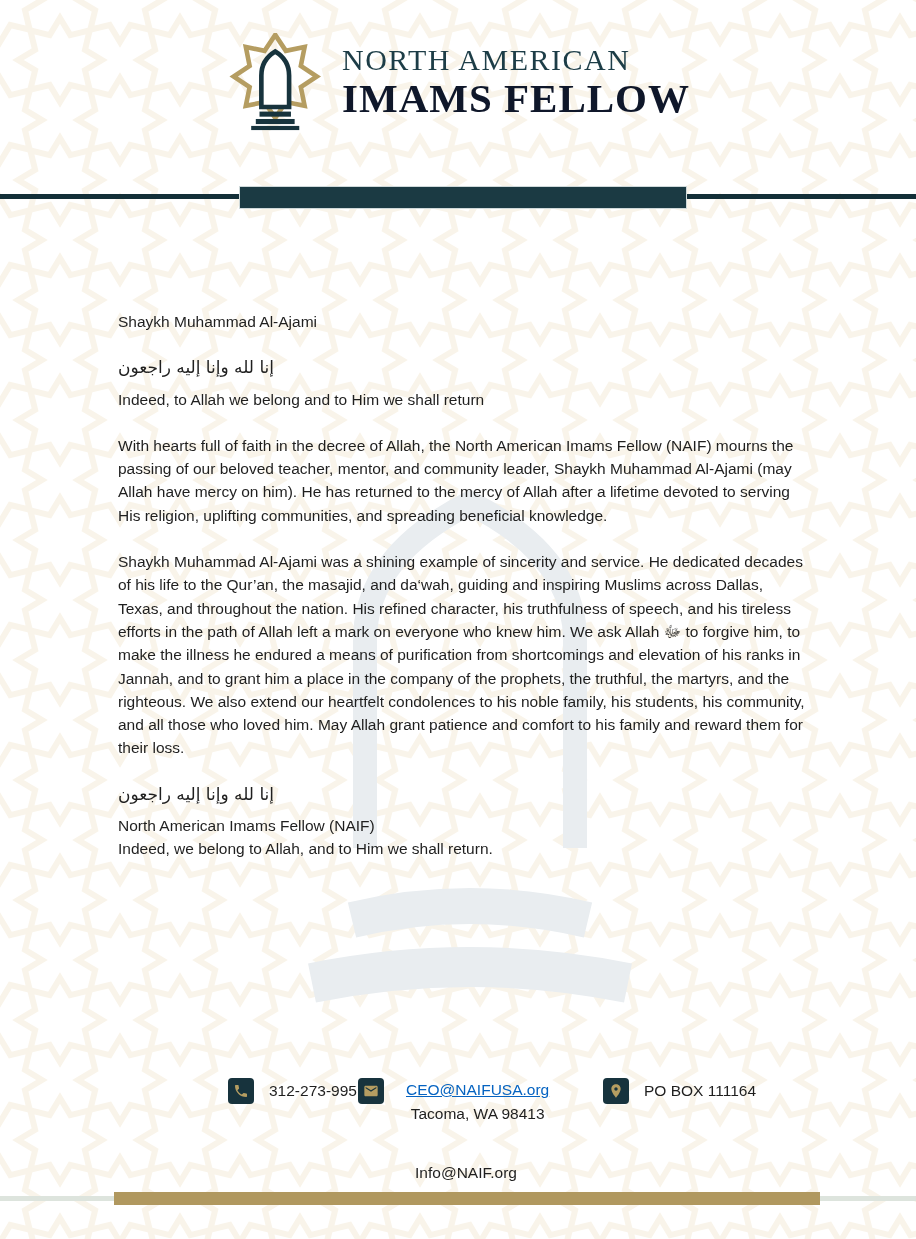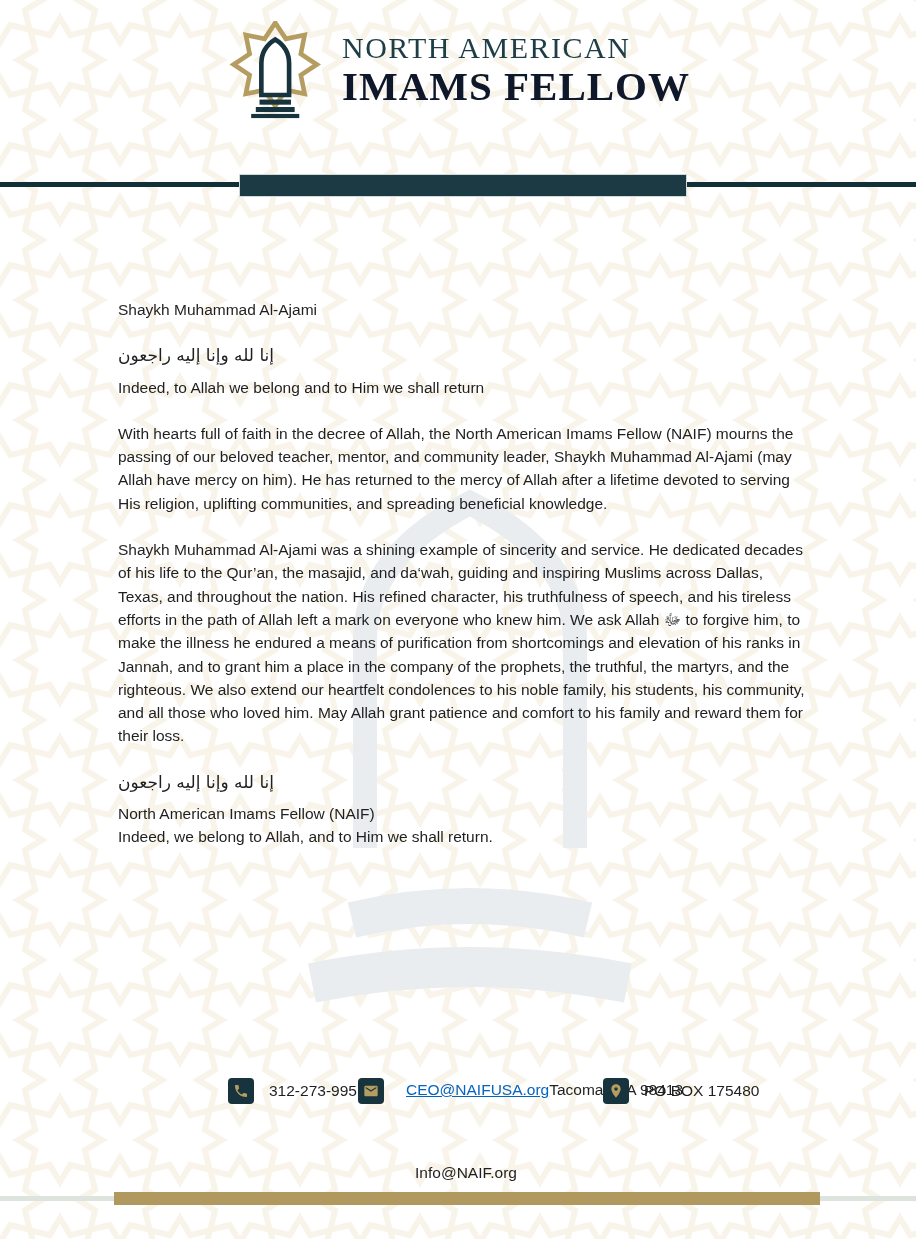--- a/index.html
+++ b/index.html
@@ -10,21 +10,21 @@
     overflow:hidden;
     font-family:"Liberation Sans", sans-serif;
     color:#1f1f1f;
   }
   .bg-layer{position:absolute;inset:0;z-index:0;pointer-events:none;}
   .content{position:relative;z-index:1;}
 
   
   .header{
     display:flex;justify-content:center;align-items:center;
-    padding-top:20px;height:100px;
+    padding-top:32px;height:100px;
   }
   .logo-icon{width:104px;height:98px;flex:0 0 auto;}
   .wordmark{margin-left:12px;display:flex;flex-direction:column;line-height:1;}
   .wordmark .line1{
     font-family:"Liberation Serif", serif;
     color:#1d3d47;font-size:30px;letter-spacing:1.5px;font-weight:400;
   }
   .wordmark .line2{
     font-family:"Liberation Serif", serif;
     color:#0f172a;font-size:41px;letter-spacing:1px;font-weight:700;
@@ -51,21 +51,21 @@
   .contact-row{position:absolute;top:1077px;left:0;width:916px;height:60px;}
   .contact-item{position:absolute;display:flex;align-items:flex-start;}
   .contact-item .txt{font-size:15.5px;line-height:26px;}
   .icon-chip{
     width:26px;height:26px;border-radius:4px;background:#17333d;
     display:flex;align-items:center;justify-content:center;flex:0 0 auto;
   }
   .icon-chip svg{width:16px;height:16px;}
   .phone-item{left:208px;top:1px;gap:15px;margin-left:20px;}
   .email-item{left:358px;top:1px;gap:22px;}
-  .email-col{display:flex;flex-direction:row;align-items:center;justify-content:flex-end;}
+  .email-col{display:flex;flex-direction:column;align-items:center;justify-content:flex-end;}
   .email-link{
     color:#0563c1;text-decoration:underline;font-size:15.5px;line-height:24px;cursor:pointer;
   }
   .city{font-size:15.5px;line-height:24px;color:#1f1f1f;}
   .location-item{left:603px;top:1px;gap:15px;}
   .info-email{position:absolute;top:1164px;left:8px;width:916px;text-align:center;font-size:15.5px;}
   .bottom-thin-line{position:absolute;top:1196px;left:0;width:916px;height:5px;background:#dde4dd;}
   .bottom-gold-bar{position:absolute;top:1192px;left:114px;width:706px;height:13px;background:#b0985f;}
 </style>
 </head>
@@ -151,21 +151,21 @@
           <span class="city">Tacoma, WA 98413</span>
         </span>
       </div>
 
       <div class="contact-item location-item">
         <span class="icon-chip">
           <svg viewBox="0 0 24 24" xmlns="http://www.w3.org/2000/svg">
             <path fill="#b59d61" d="M12 2C8.1 2 5 5.1 5 9c0 5.2 7 13 7 13s7-7.8 7-13c0-3.9-3.1-7-7-7zm0 9.5c-1.4 0-2.5-1.1-2.5-2.5s1.1-2.5 2.5-2.5 2.5 1.1 2.5 2.5-1.1 2.5-2.5 2.5z"></path>
           </svg>
         </span>
-        <span class="txt">PO BOX 175480</span>
+        <span class="txt">PO BOX 111164</span>
       </div>
     </div>
 
     <div class="info-email">Info@NAIF.org</div>
 
     <div class="bottom-thin-line"></div>
     <div class="bottom-gold-bar"></div>
 
   </div>
 </div>

